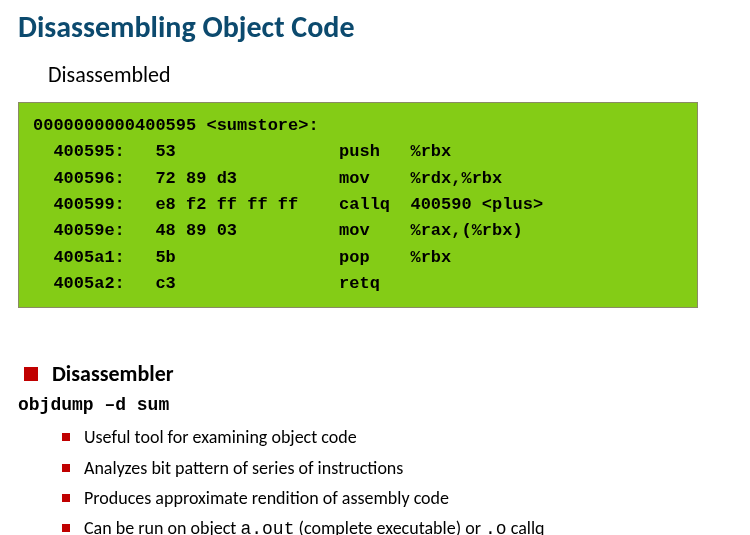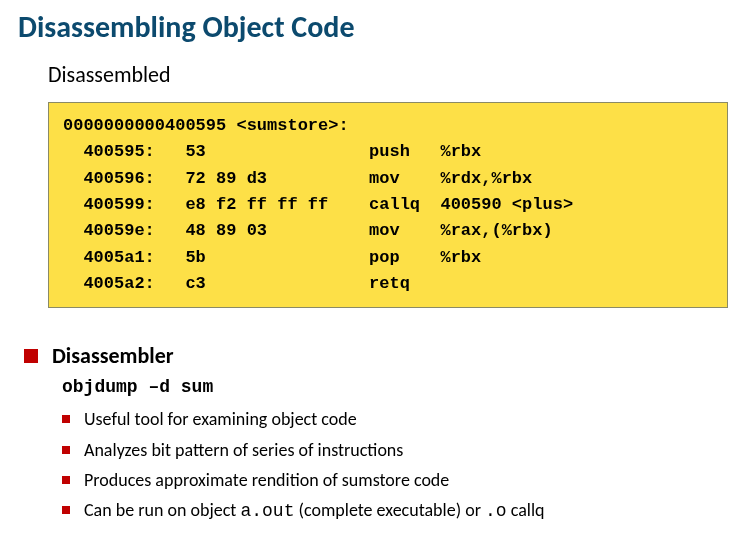--- a/index.html
+++ b/index.html
@@ -18,56 +18,54 @@
     margin-bottom: 16px;
   }
   .subtitle {
     font-size: 22px;
     font-weight: normal;
     color: #000000;
     margin-left: 30px;
     margin-bottom: 14px;
   }
   .code-box {
-    margin-left: 30px;
     width: 680px;
-    background: #fde047;
+    background: #84cc16;
     border: 1px solid #8a8a66;
     padding: 10px 14px;
     font-family: "Courier New", monospace;
     font-size: 17px;
     font-weight: bold;
     line-height: 1.55;
     color: #000000;
   }
   .code-row { white-space: pre; }
   .section-row {
     display: flex;
     align-items: center;
-    margin-top: 34px;
+    margin-top: 52px;
     margin-left: 6px;
     margin-bottom: 8px;
   }
   .big-bullet {
     width: 14px;
     height: 14px;
     background: #c00000;
     margin-right: 14px;
     flex-shrink: 0;
   }
   .section-title {
     font-size: 22px;
     font-weight: bold;
     color: #000000;
   }
   .command {
     font-family: "Courier New", monospace;
     font-size: 18px;
     font-weight: bold;
-    margin-left: 44px;
     margin-bottom: 10px;
   }
   .bullet-list {
     margin-left: 44px;
   }
   .bullet-item {
     display: flex;
     align-items: flex-start;
     margin-bottom: 6px;
     text-align: center;
@@ -119,19 +117,19 @@
     <div class="bullet-item">
       <div class="small-bullet"></div>
       <div class="bullet-text">Useful tool for examining object code</div>
     </div>
     <div class="bullet-item">
       <div class="small-bullet"></div>
       <div class="bullet-text">Analyzes bit pattern of series of instructions</div>
     </div>
     <div class="bullet-item">
       <div class="small-bullet"></div>
-      <div class="bullet-text">Produces approximate rendition of sumstore code</div>
+      <div class="bullet-text">Produces approximate rendition of assembly code</div>
     </div>
     <div class="bullet-item">
       <div class="small-bullet"></div>
       <div class="bullet-text"><span>Can be run on object </span><span class="mono">a.out</span><span> (complete executable) or </span><span class="mono">.o</span><span> callq</span></div>
     </div>
   </div>
 
 </body></html>

